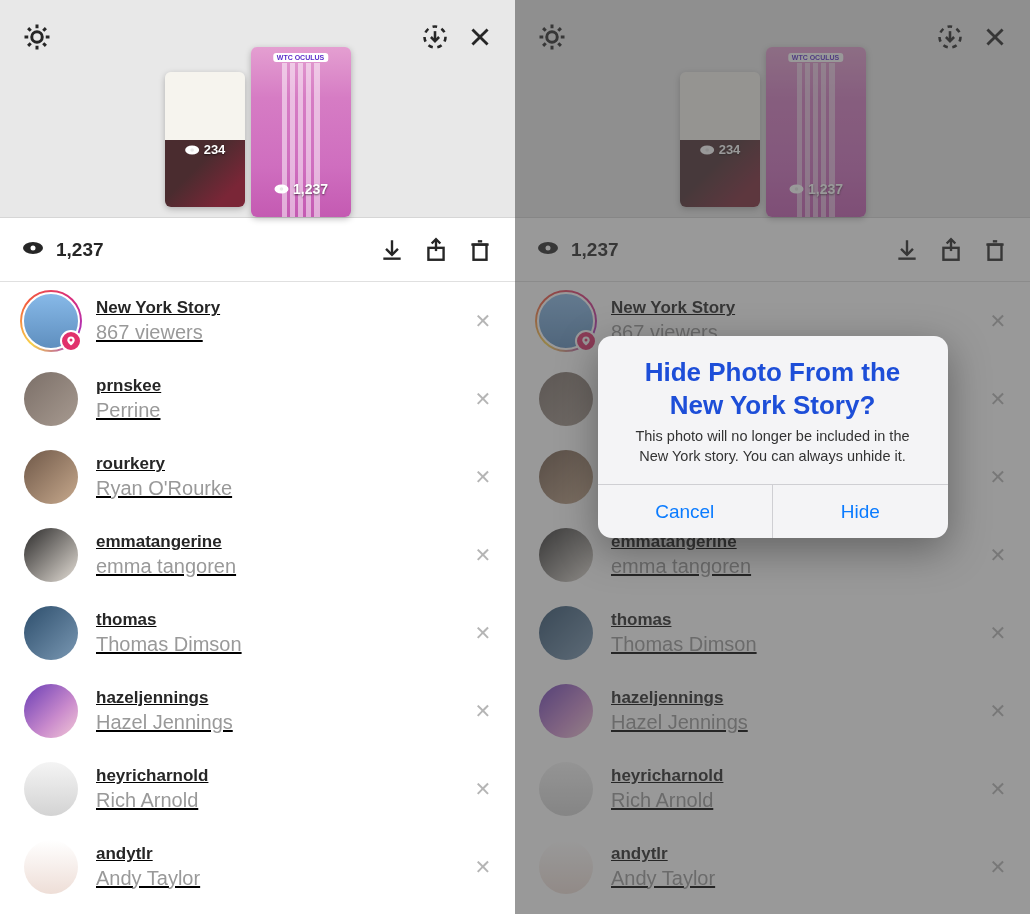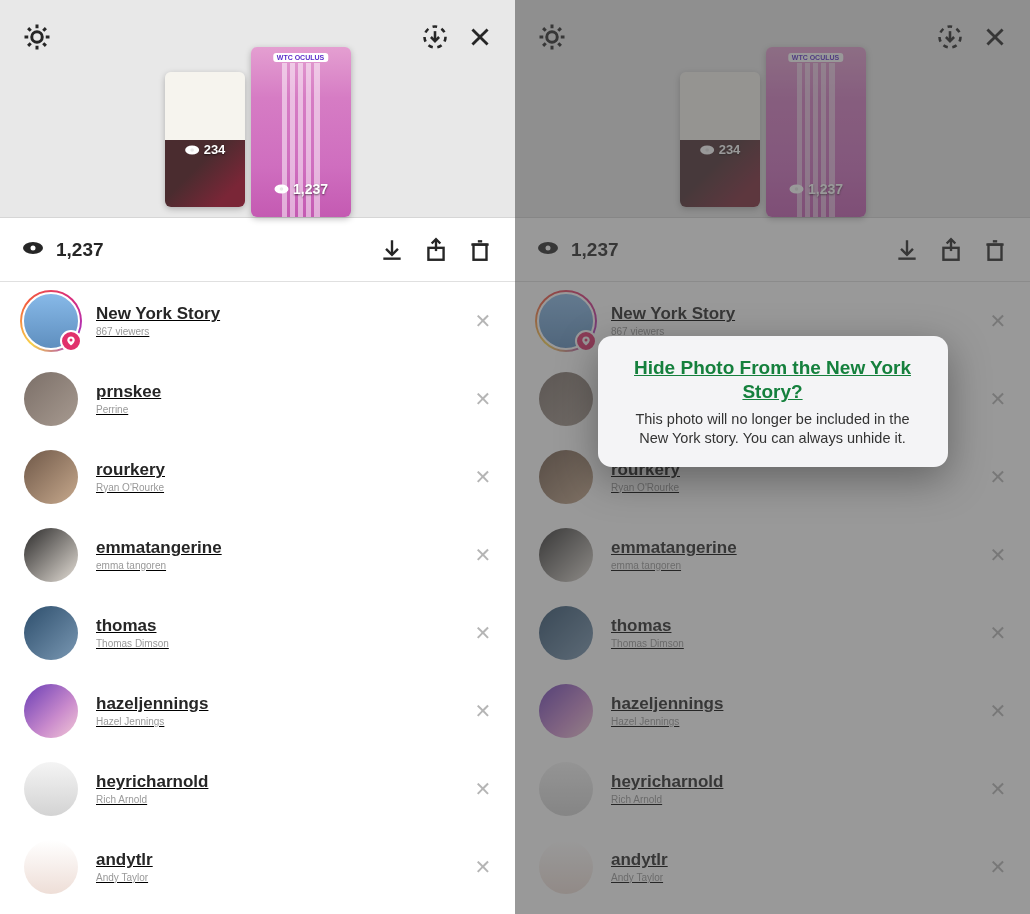--- a/index.html
+++ b/index.html
@@ -110,21 +110,21 @@
     background: conic-gradient(from 220deg,#f8d24a,#f35a3c,#d92d7a,#a233c9,#f8d24a);
   }
   .avatar-ring .avatar { border:2px solid #fff; width:100%; height:100%;}
   .loc-badge {
     position:absolute; right:-2px; bottom:-2px; width:22px; height:22px;
     background:#e1306c; border-radius:50%; border:2px solid #fff;
     display:flex; align-items:center; justify-content:center;
   }
   .row-text { flex:1; min-width:0;text-decoration:underline;}
   .row-title { font-size:17px; font-weight:600; color:#262626; line-height:1.2;}
-  .row-sub { font-size:10px; color:#999999; line-height:1.2; margin-top:1px;}
+  .row-sub { font-size:20px; color:#999999; line-height:1.2; margin-top:1px;}
   .row-x {
     color:#b5b5b5; font-size:20px; font-weight:400; cursor:pointer;
     width:20px; text-align:center;
   }
 
   
   .av-ny { background: linear-gradient(180deg,#87b9e8 0%,#5f8fbf 100%);}
   .av-prn { background: linear-gradient(135deg,#7b6f68 0%,#a79a90 100%);}
   .av-rou { background: linear-gradient(135deg,#6f5848 0%,#c7a98d 100%);}
   .av-emm { background: linear-gradient(135deg,#2b2a2a 0%,#e4ded6 100%);}
@@ -139,23 +139,22 @@
     display:flex; align-items:center; justify-content:center;
   }
   .dialog {
     width: 350px; background:#f4f4f6; border-radius:14px;
     box-shadow: 0 12px 40px rgba(0,0,0,0.35);
     overflow:hidden; text-align:center;
     position:absolute; top:336px; left:50%; transform:translateX(-50%);
     z-index:10;
   }
   .dialog-title {
-    font-size:19px; font-weight:600; color:#15803d; padding:20px 24px 4px;
+    font-size:26px; font-weight:600; color:#1d4ed8; padding:20px 24px 4px;
     line-height:1.25;
-    text-decoration:underline;
   }
   .dialog-body {
     font-size:14.5px; color:#333; padding:2px 24px 18px; line-height:1.35;text-align:center;
   }
   .dialog-btns {
     display:flex; border-top:1px solid #cfcfd3; height:54px;
   }
   .dialog-btns button {
     flex:1; border:none; background:transparent; font-size:19px; color:#0a7bff;
     cursor:pointer;
@@ -559,14 +558,18 @@
         </div>
         <div class="row-x">✕</div>
       </div>
       <div class="row"></div>
     </div>
 
   <div class="dim"></div>
   <div class="dialog">
     <div class="dialog-title">Hide Photo From the New York Story?</div>
     <div class="dialog-body">This photo will no longer be included in the New York story. You can always unhide it.</div>
+    <div class="dialog-btns">
+      <button>Cancel</button>
+      <button>Hide</button>
+    </div>
   </div>
 </div>
 
 </body></html>

